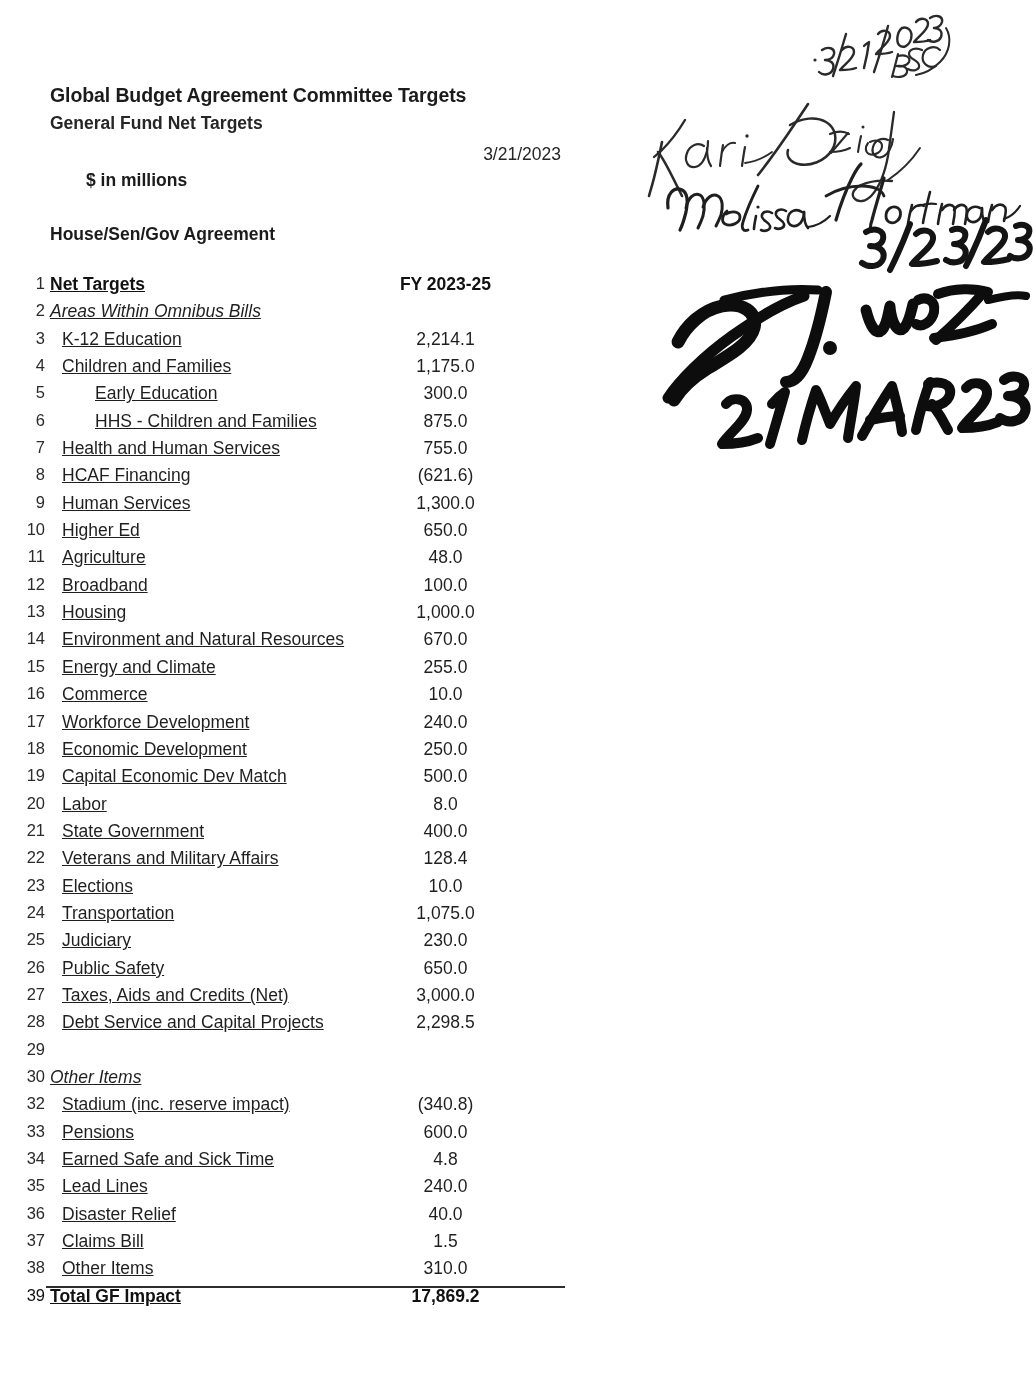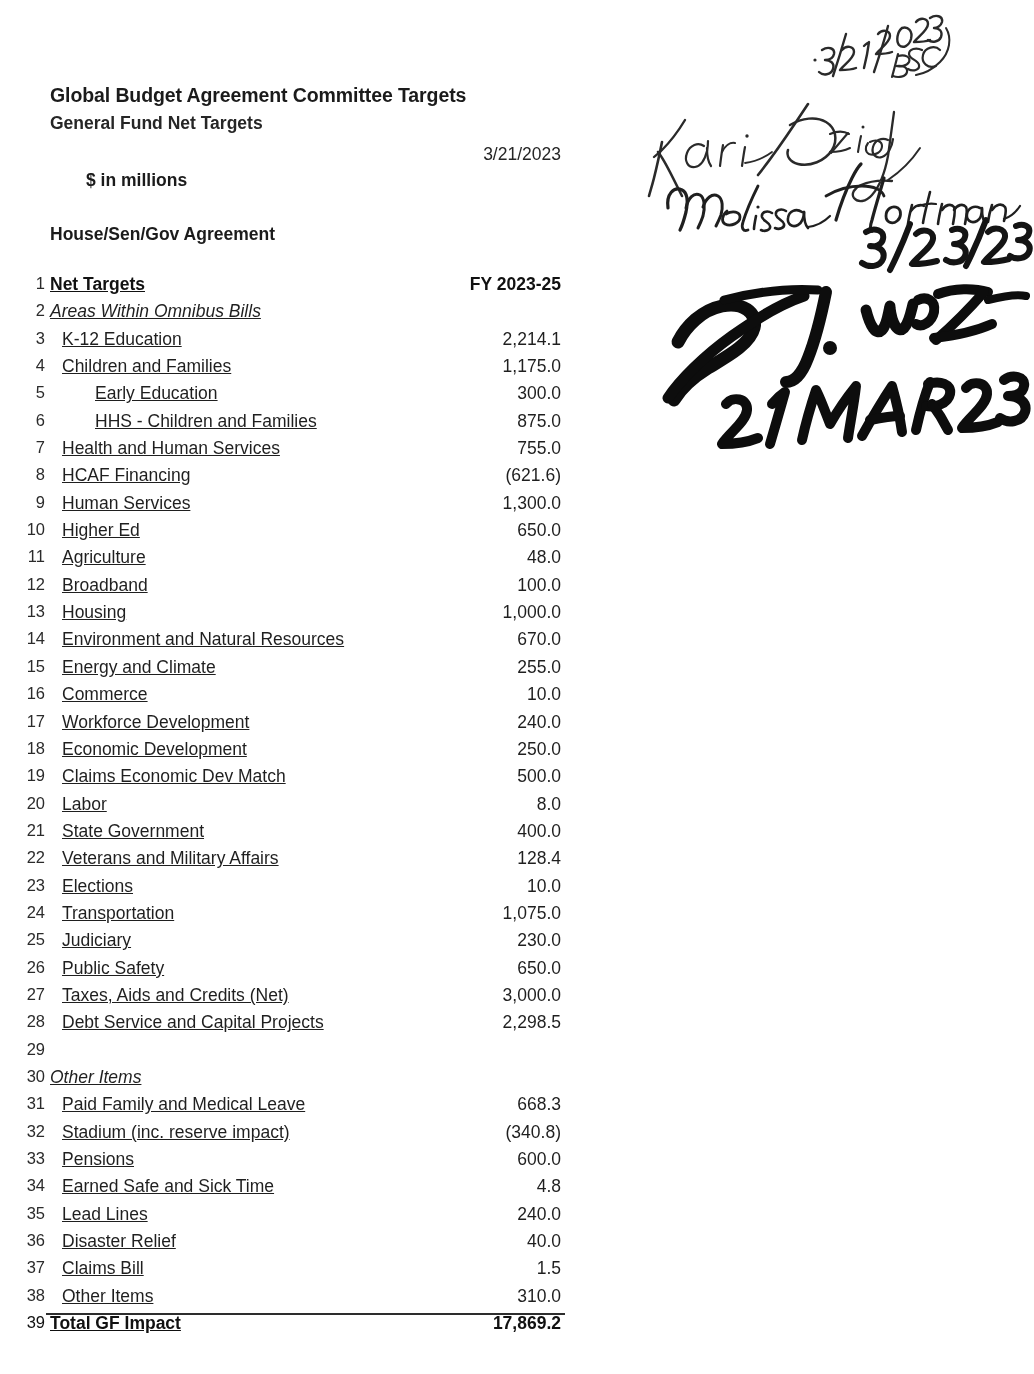--- a/index.html
+++ b/index.html
@@ -102,21 +102,21 @@
   .label.ind1 { left: 62px; }
   .label.ind2 { left: 95px; }
   .label.bold { font-weight: bold; color: #111; }
   .label.italic { font-style: italic; color: #1f1f1f; }
 
   .value {
     position: absolute;
     top: 0;
     left: 330px;
     width: 231px;
-    text-align: right;
+    text-align: center;
     font-size: 17.5px;
     color: #1f1f1f;
     white-space: nowrap;
   }
   .value.bold { font-weight: bold; color: #111; }
 
   .row.total .rownum { color: #111; }
   .total-rule {
     position: absolute;
     left: 46px;
@@ -232,21 +232,21 @@
         <div class="label ind1">Workforce Development</div>
         <div class="value">240.0</div>
       </div>
       <div class="row">
         <div class="rownum">18</div>
         <div class="label ind1">Economic Development</div>
         <div class="value">250.0</div>
       </div>
       <div class="row">
         <div class="rownum">19</div>
-        <div class="label ind1">Claims Economic Dev Match</div>
+        <div class="label ind1">Capital Economic Dev Match</div>
         <div class="value">500.0</div>
       </div>
       <div class="row">
         <div class="rownum">20</div>
         <div class="label ind1">Labor</div>
         <div class="value">8.0</div>
       </div>
       <div class="row">
         <div class="rownum">21</div>
         <div class="label ind1">State Government</div>
@@ -289,25 +289,20 @@
       </div>
       <div class="row">
         <div class="rownum">29</div>
         <div class="label ind1"></div>
         <div class="value"></div>
       </div>
       <div class="row">
         <div class="rownum">30</div>
         <div class="label italic">Other Items</div>
         <div class="value"></div>
-      </div>
-      <div class="row">
-        <div class="rownum">31</div>
-        <div class="label ind1">Paid Family and Medical Leave</div>
-        <div class="value">668.3</div>
       </div>
       <div class="row">
         <div class="rownum">32</div>
         <div class="label ind1">Stadium (inc. reserve impact)</div>
         <div class="value">(340.8)</div>
       </div>
       <div class="row">
         <div class="rownum">33</div>
         <div class="label ind1">Pensions</div>
         <div class="value">600.0</div>

